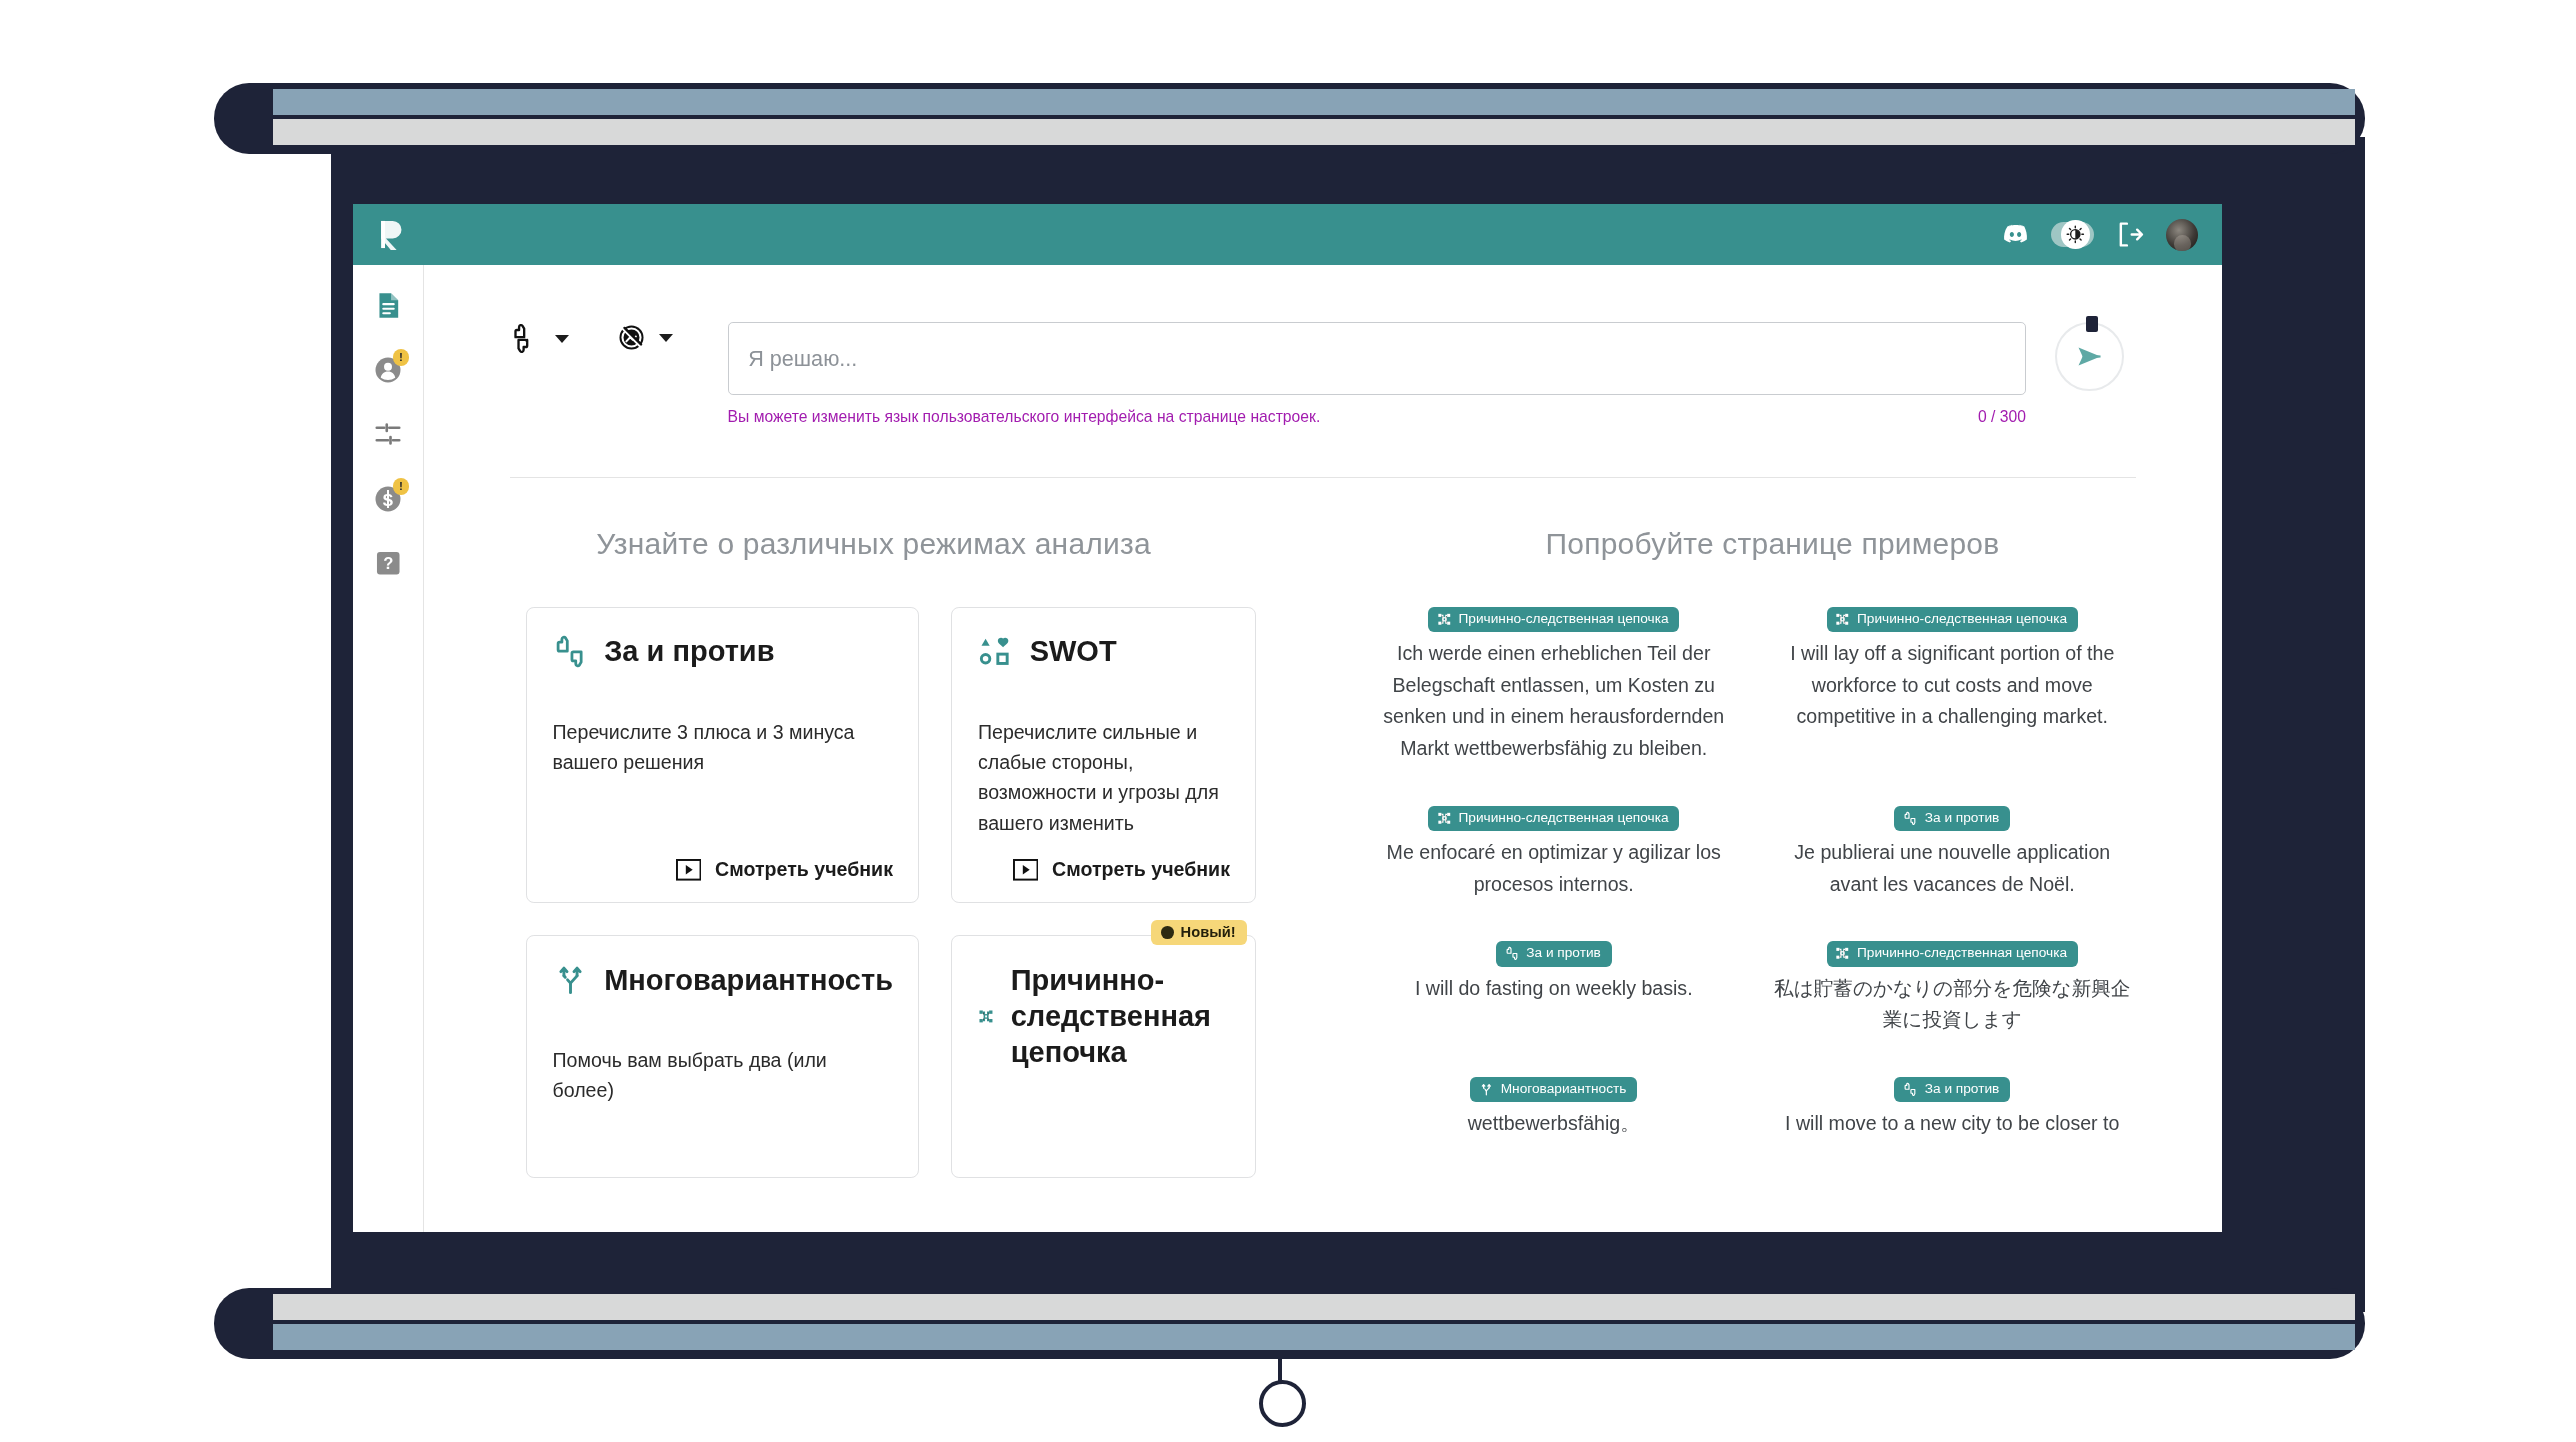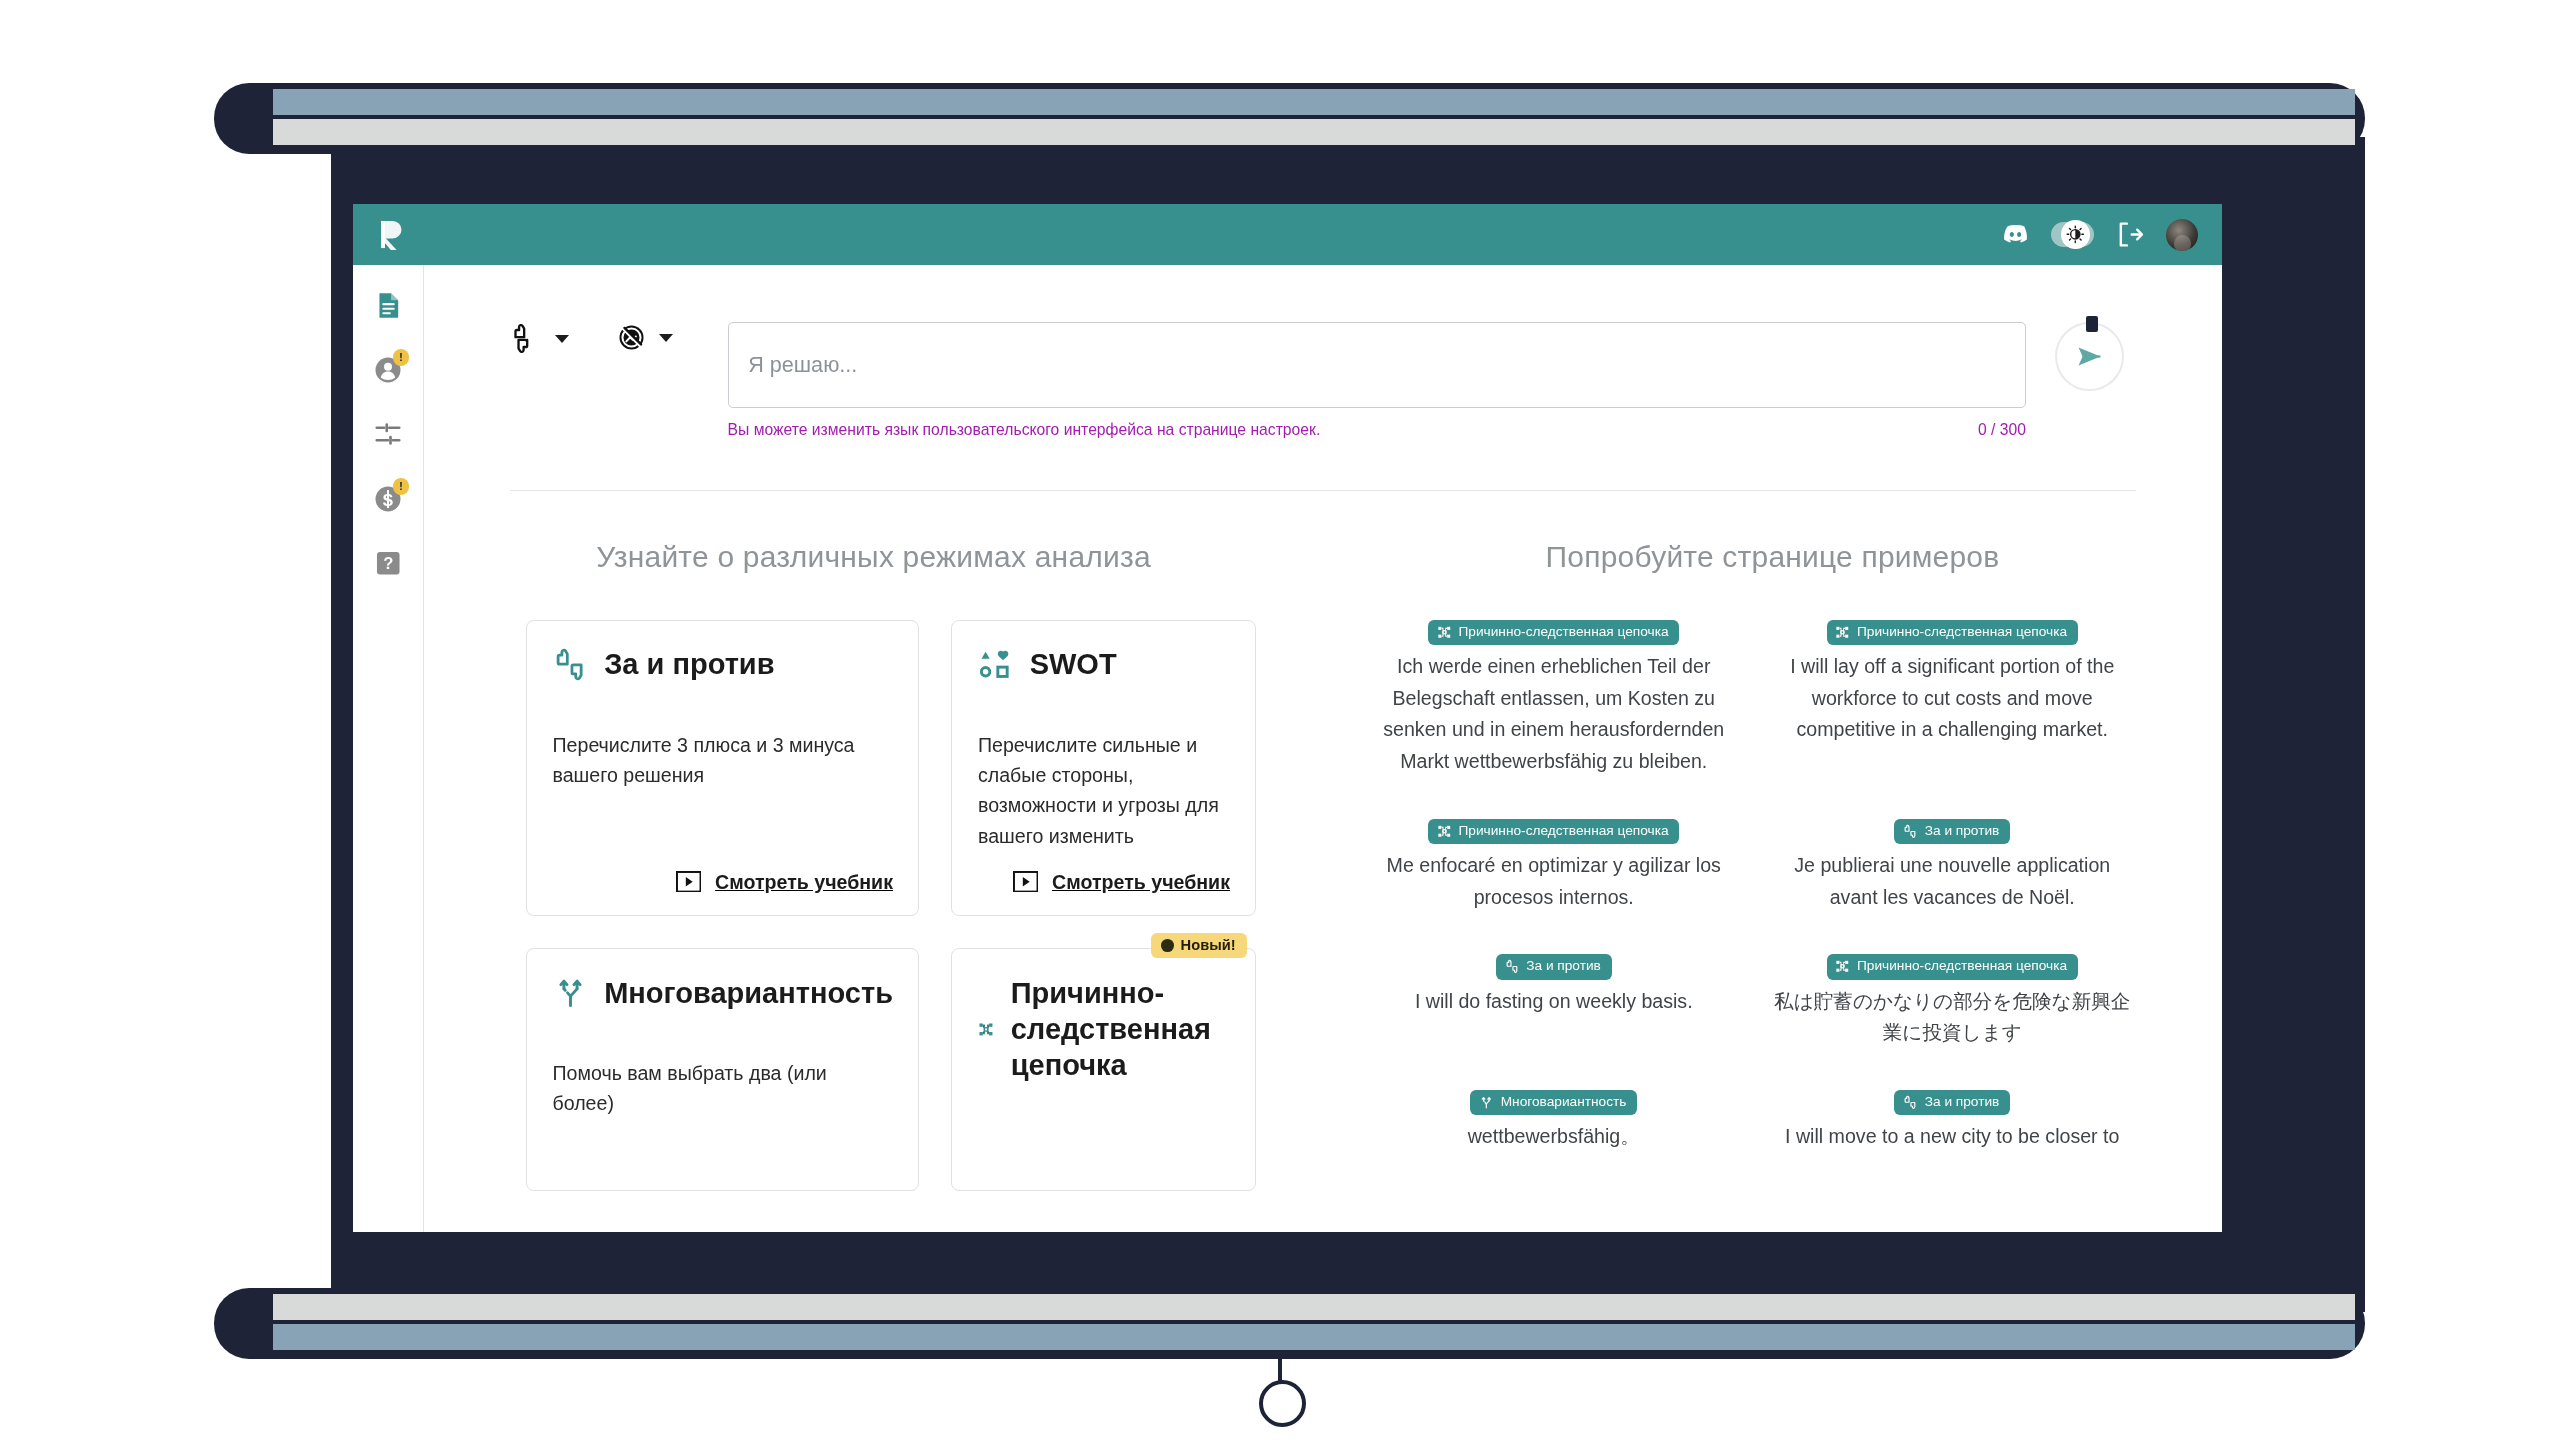--- a/index.html
+++ b/index.html
@@ -107,21 +107,21 @@
     display: flex; align-items: flex-start;
     padding: 57px 98px 0 86px; gap: 0;
   }
   .mode-picker { display: flex; align-items: center; gap: 11.8px; cursor: pointer; }
   .mode-picker + .mode-picker { margin-left: 47px; }
   .caret { width: 0; height: 0; border-left: 7.9px solid transparent;
            border-right: 7.9px solid transparent; border-top: 8.8px solid #1c1c1c; }
 
   #input-wrap { flex: 1; margin-left: 55px; }
   #prompt-input {
-    width: 100%; height: 86px; border: 1px solid #c9ccd0; border-radius: 4.9px;
+    width: 100%; height: 73px; border: 1px solid #c9ccd0; border-radius: 4.9px;
     padding: 0 19.6px; font-size: 21.6px; color: #2b2b2b;
     font-family: "Liberation Sans", sans-serif; background: #fff; outline: none;
   }
   #prompt-input::placeholder { color: #8d9298; }
   #input-meta {
     display: flex; justify-content: space-between; align-items: center;
     margin-top: 12.8px; font-size: 15.7px; color: #a21caf;
   }
   #send-btn {
     width: 69px; height: 69px; border-radius: 50%;
@@ -154,22 +154,22 @@
     display: flex; flex-direction: column; position: relative; cursor: pointer;
   }
   .mode-card-head { display: flex; align-items: center; gap: 16.7px; }
   .mode-card-title {
     font-size: 29px; font-weight: 700; color: #1b1b1b; line-height: 1.25;
   }
   .mode-card-desc {
     font-size: 19.6px; color: #2b2b2b; line-height: 1.55; margin-top: 47px;
   }
   .mode-card-foot {
-    margin-top: auto; display: flex; align-items: flex-start;
-    justify-content: flex-end; gap: 13.7px; padding-top: 19.6px; text-decoration: underline;
+    margin-top: auto; display: flex; align-items: flex-end;
+    justify-content: flex-end; gap: 13.7px; padding-top: 19.6px;
   }
   .tutorial-label { font-size: 19.6px; color: #1b1b1b; font-weight: 700; }
   .new-badge {
     position: absolute; right: 8px; top: -15.7px;
     background: #f6d779; color: #231f0b; font-size: 14.7px; font-weight: 700;
     padding: 3.9px 11.8px 4.9px 9.8px; border-radius: 5.9px;
     display: flex; align-items: center; gap: 6.9px; white-space: nowrap;
   }
   .new-badge-dot {
     width: 12.8px; height: 12.8px; border-radius: 50%; background: #2d2a12;

